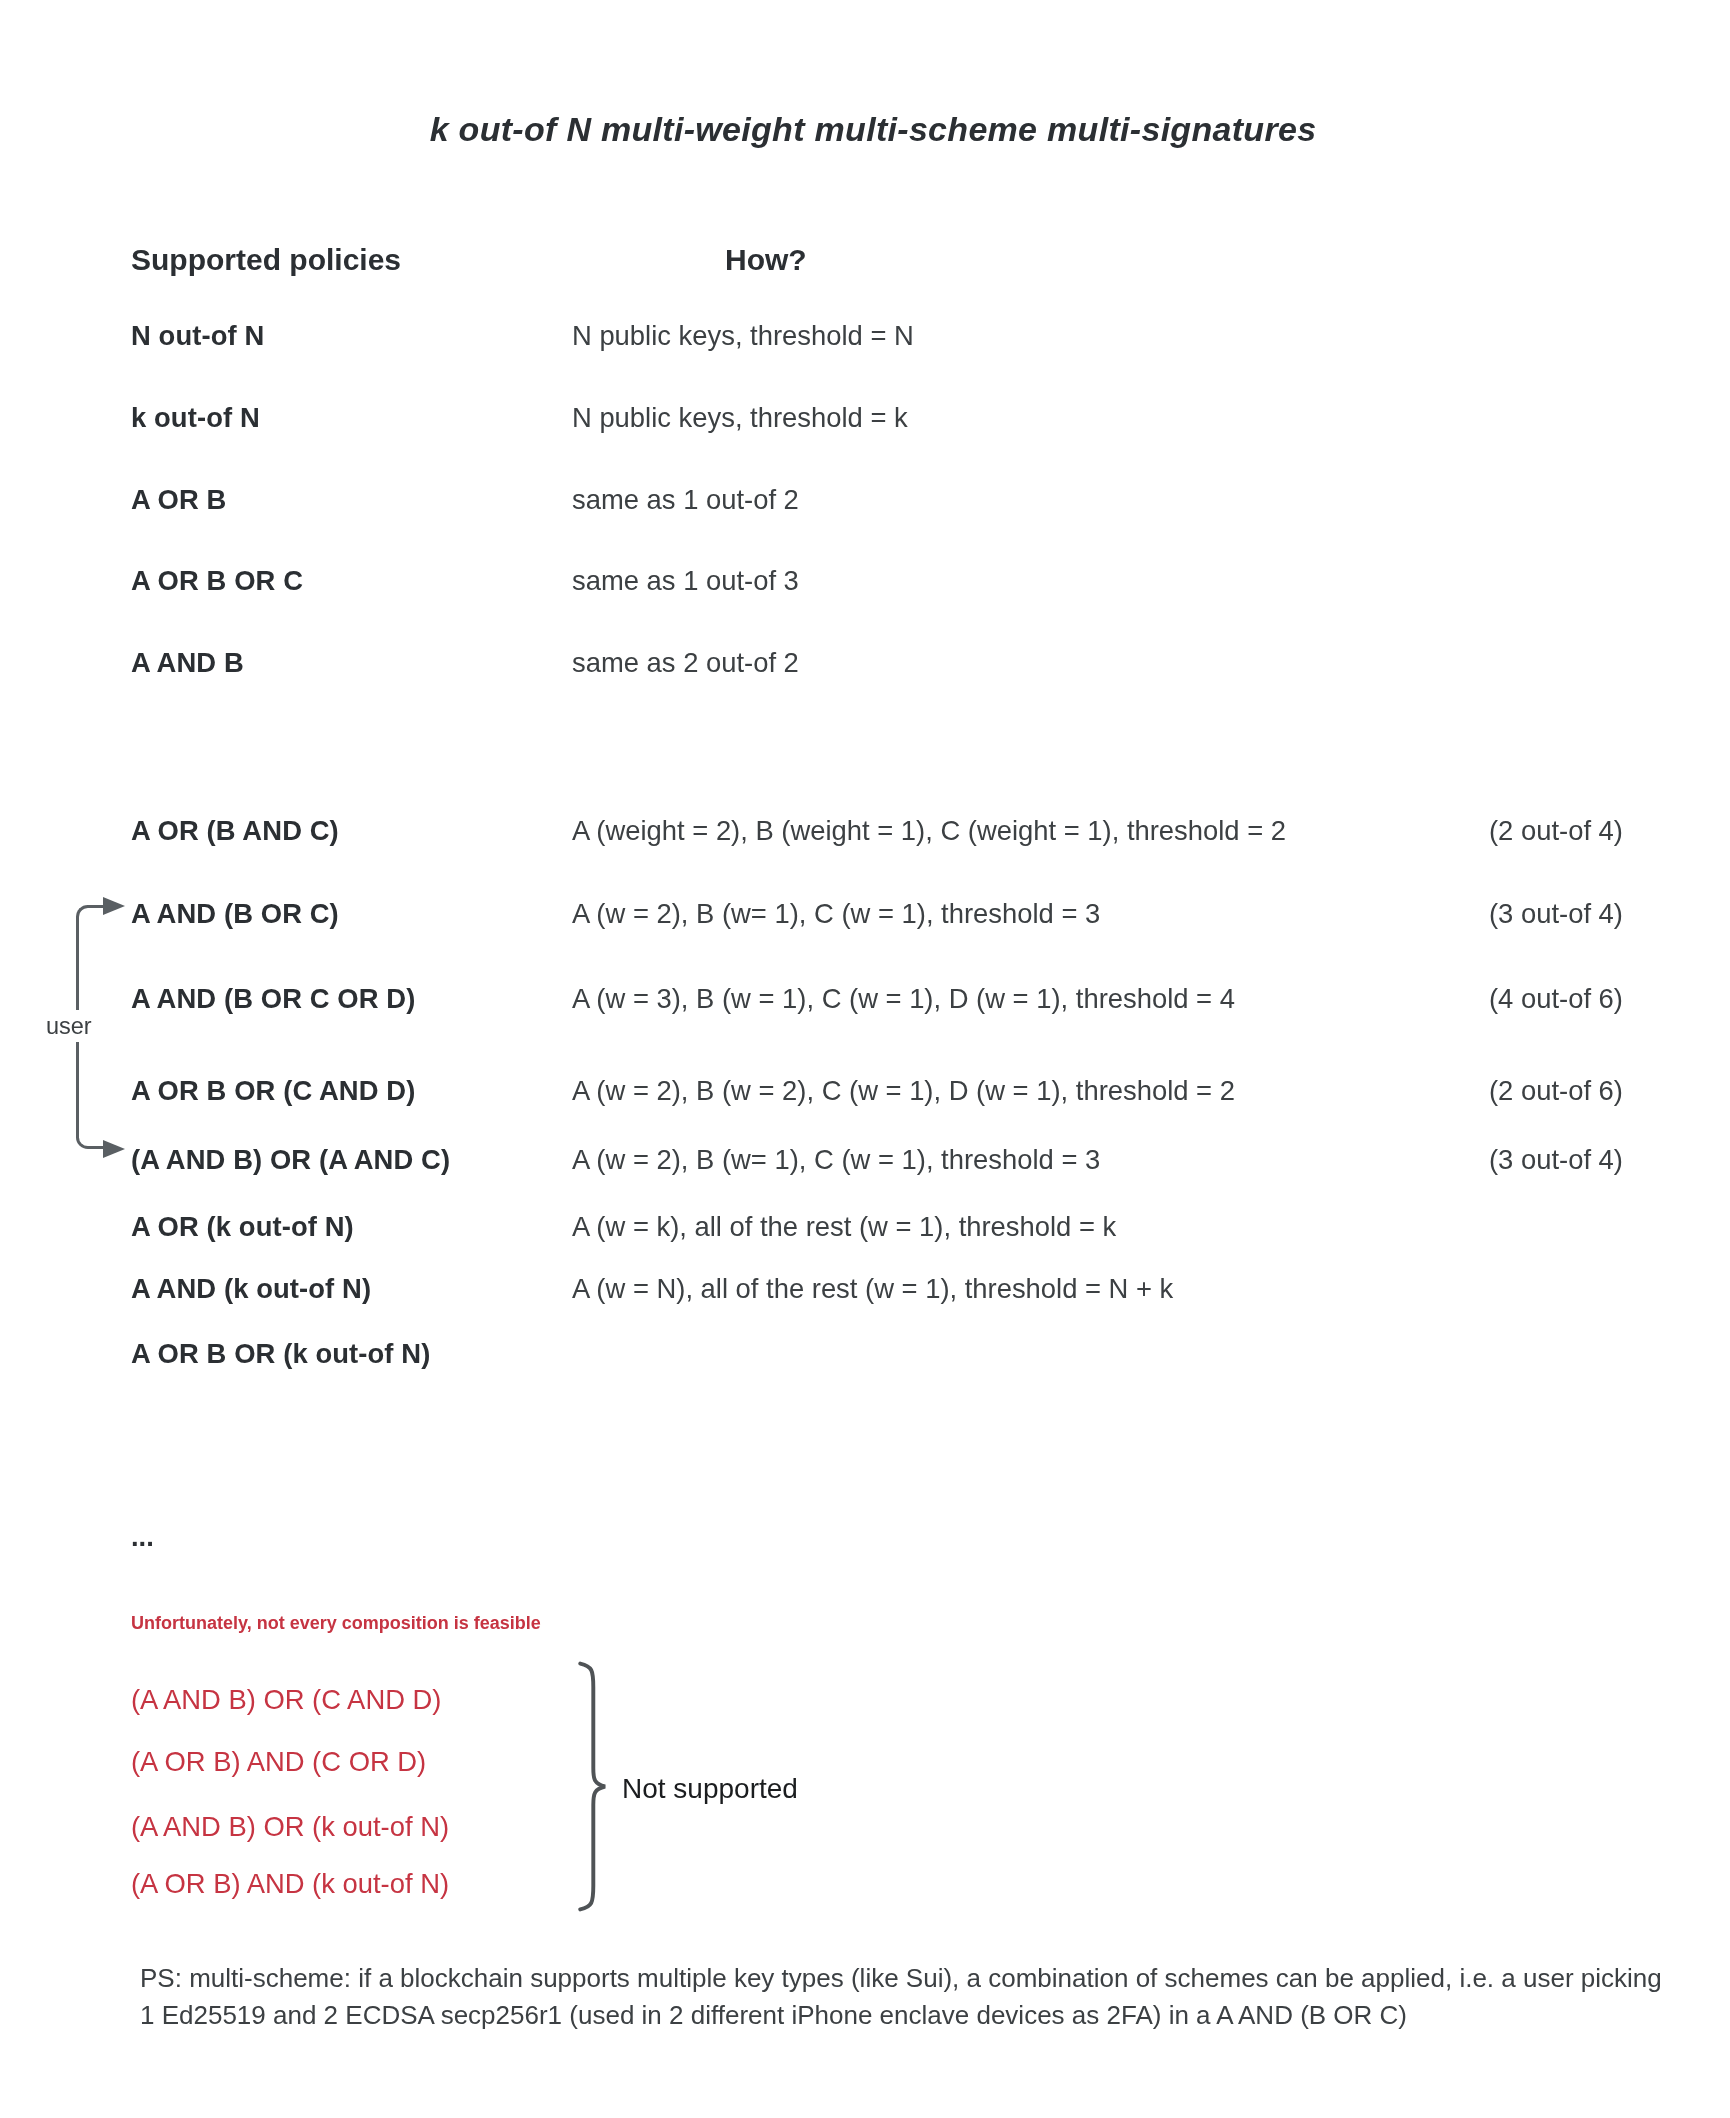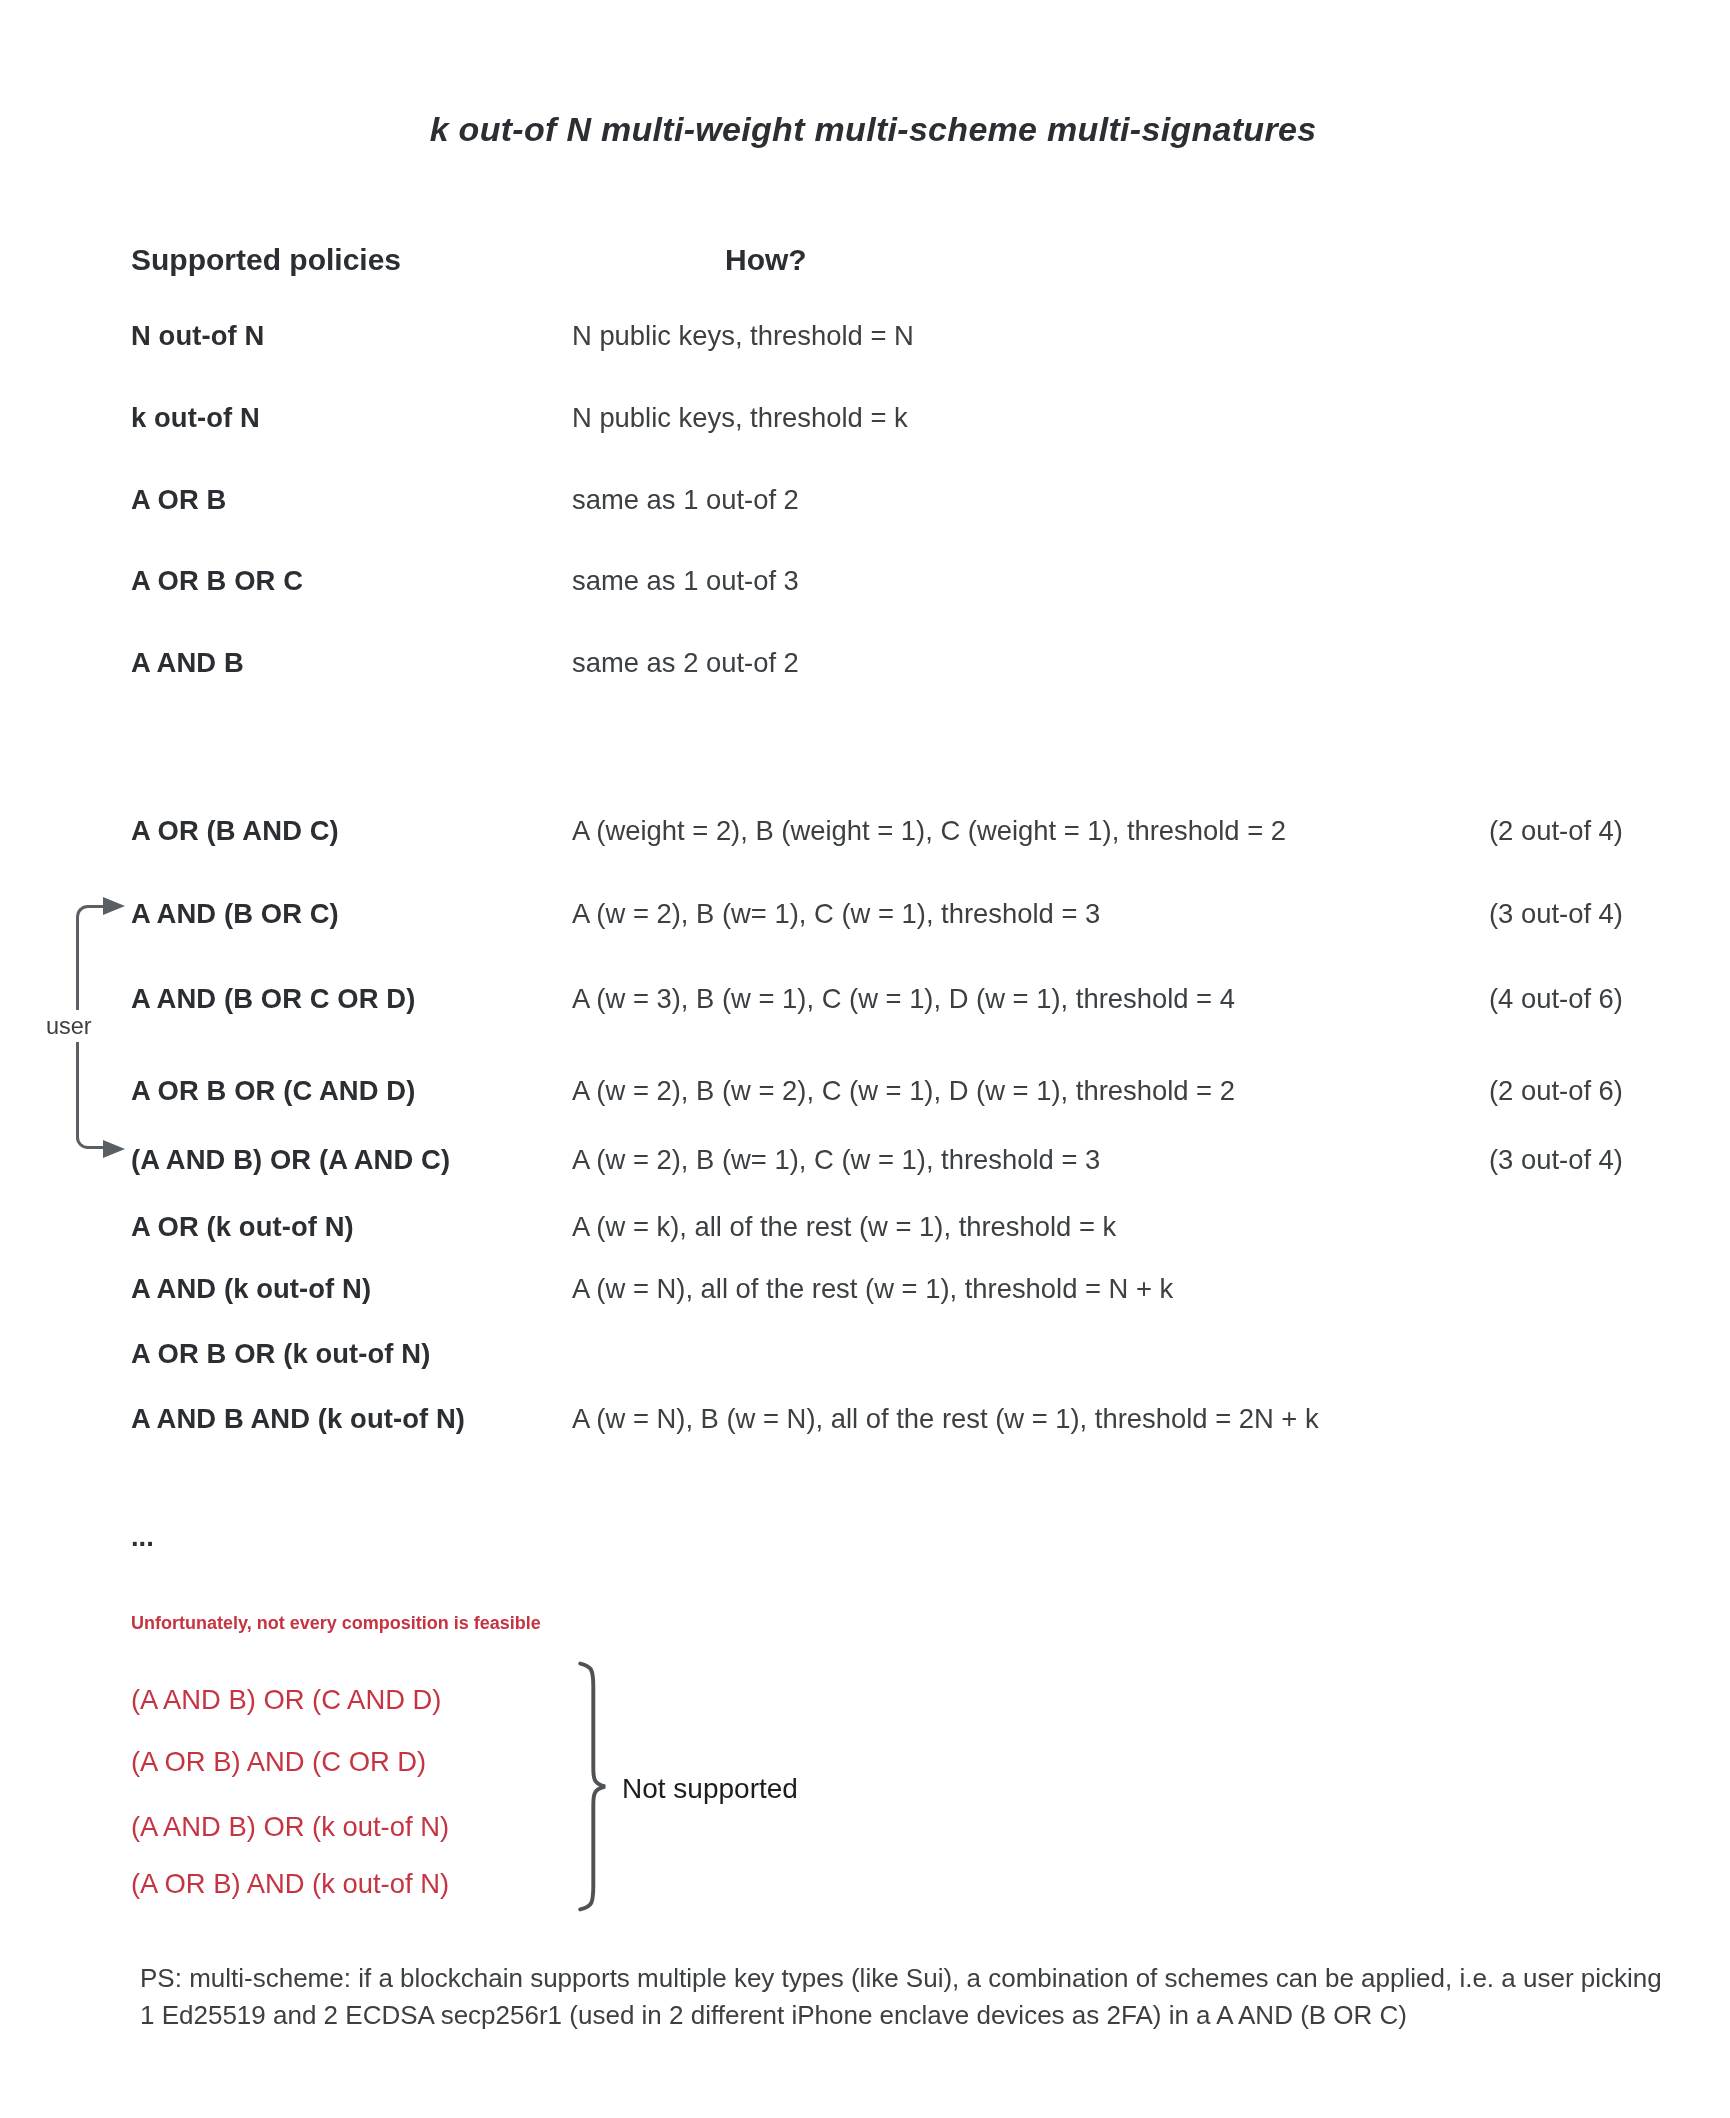--- a/index.html
+++ b/index.html
@@ -210,25 +210,20 @@
     </div>
     <div class="row" style="top:1272px">
       <div class="cell policy">A AND (k out-of N)</div>
       <div class="cell how">A (w = N), all of the rest (w = 1), threshold = N + k</div>
       <div class="cell equiv"></div>
     </div>
     <div class="row" style="top:1337px">
       <div class="cell policy">A OR B OR (k out-of N)</div>
       <div class="cell equiv"></div>
     </div>
-    <div class="row" style="top:1402px">
-      <div class="cell policy">A AND B AND (k out-of N)</div>
-      <div class="cell how">A (w = N), B (w = N), all of the rest (w = 1), threshold = 2N + k</div>
-      <div class="cell equiv"></div>
-    </div>
   </div>
 
   <div class="ellipsis">...</div>
 
   <div class="same-bracket"></div>
   <div class="arrowhead top"></div>
   <div class="arrowhead bottom"></div>
   <div class="same-label">user</div>
 
   <div class="red-heading">Unfortunately, not every composition is feasible</div>

